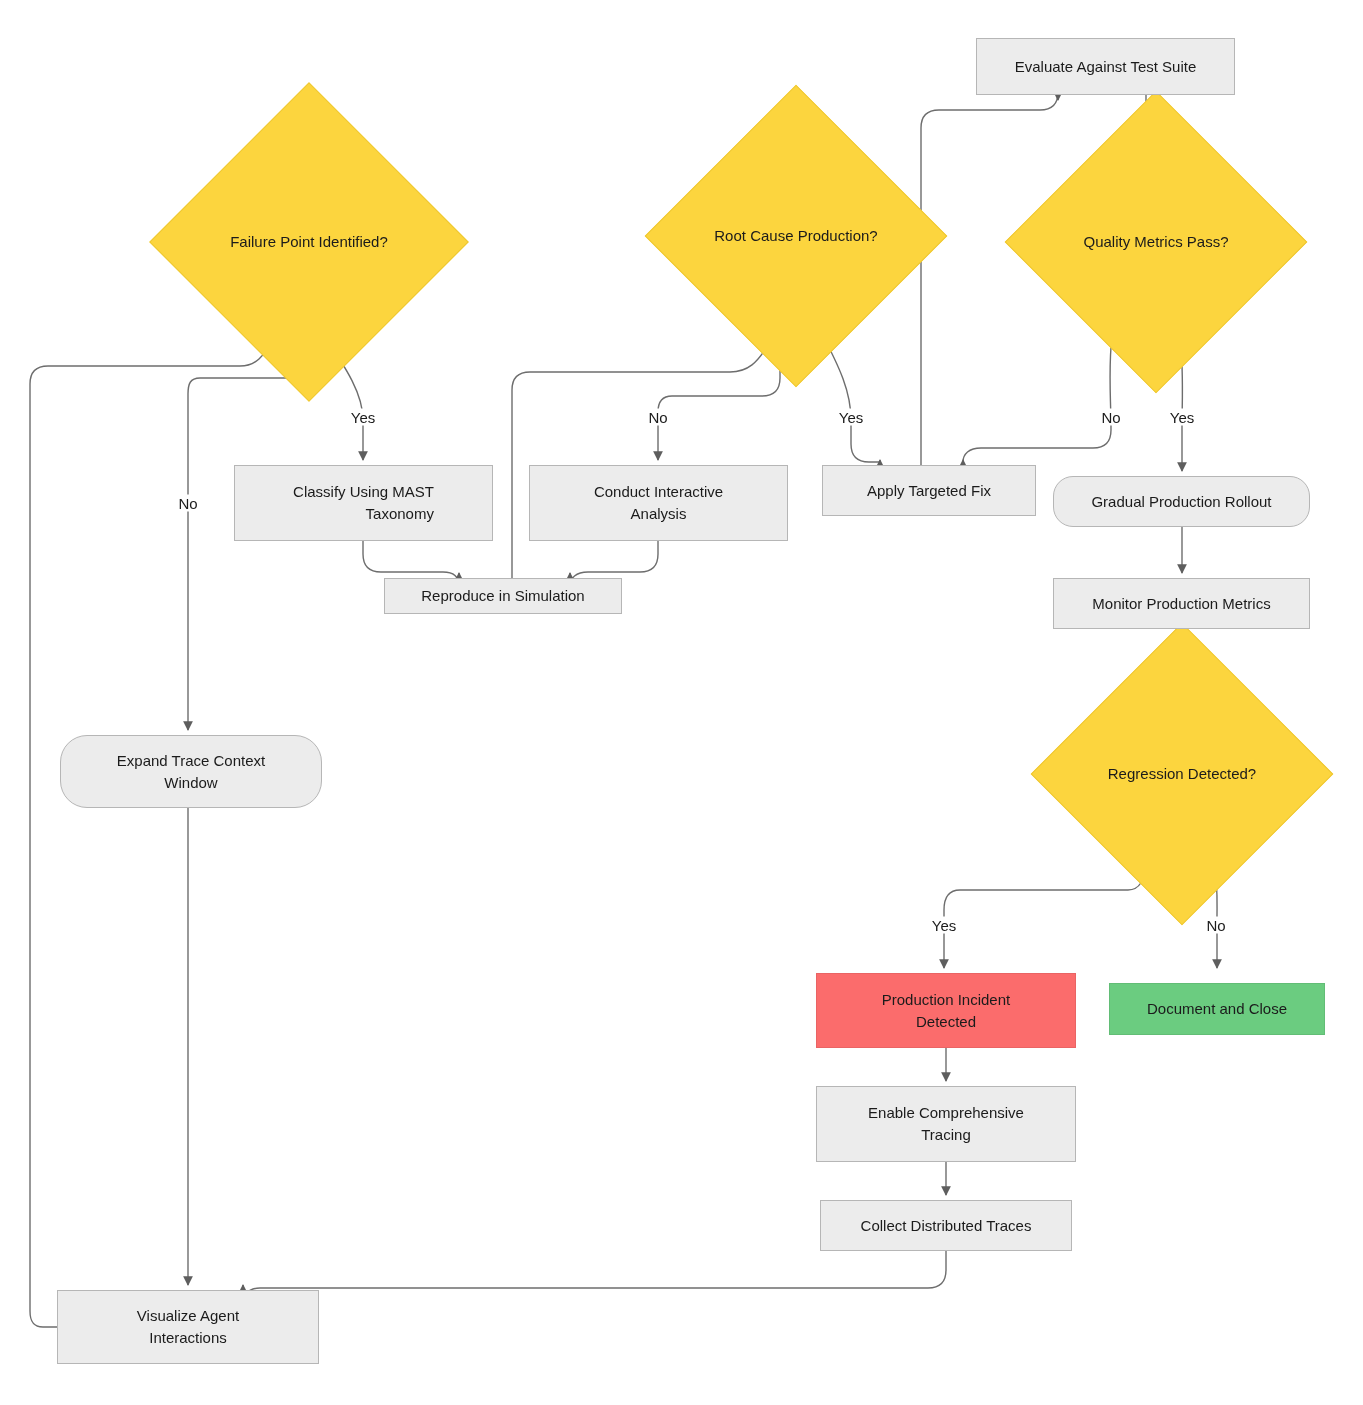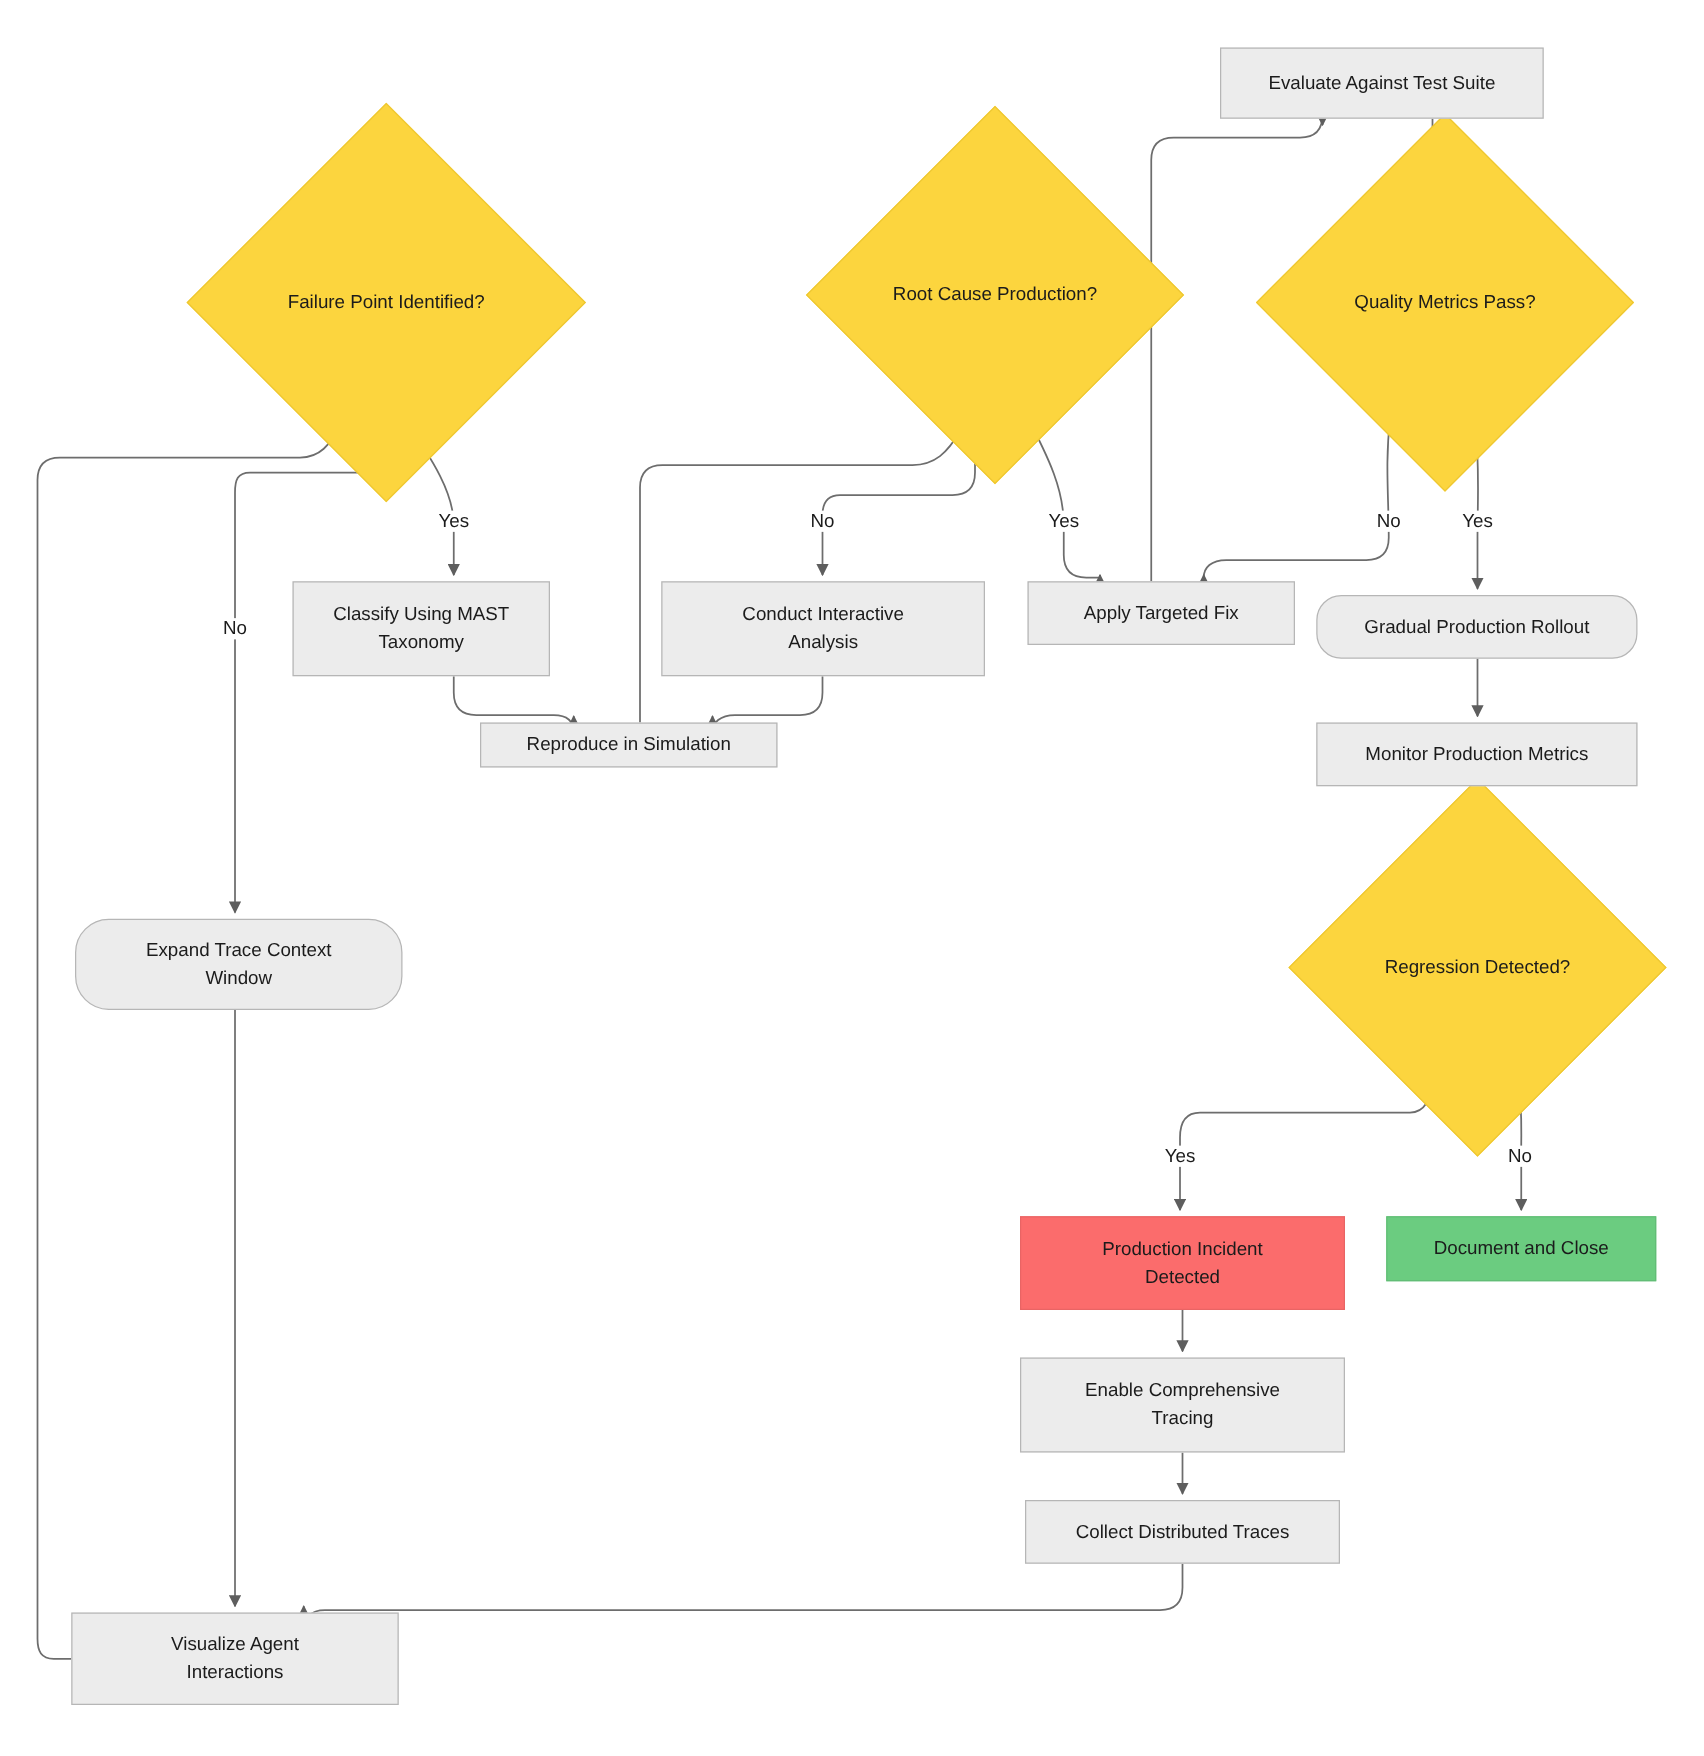--- a/index.html
+++ b/index.html
@@ -44,20 +44,21 @@
   }
   .node.danger {
     background: #fb6c6c;
     border: 1px solid #e96464;
     padding: 6px 10px;
   }
   .node.success {
     background: #6bcc80;
     border: 1px solid #62bd76;
     padding: 6px 10px;
+    margin-top: 10px;
   }
   .node.decision {
     background: transparent;
     border: none;
   }
   .node.decision .dia-shape {
     position: absolute;
     left: 0;
     top: 0;
     width: 100%;
@@ -159,21 +160,21 @@
 
   <div class="node decision" style="left:1075px; top:667px; width:214px; height:214px;">
     <div class="dia-shape"></div>
     <span class="dia-label">Regression Detected?</span>
   </div>
 
   <div class="node process" style="left:976px; top:38px; width:259px; height:57px;">
     <span class="nlabel">Evaluate Against Test Suite</span>
   </div>
 
-  <div class="node process" style="left:234px; top:465px; width:206px; height:76px;">
+  <div class="node process" style="left:234px; top:465px; width:259px; height:76px;text-align:right;">
     <span class="nlabel">Classify Using MAST
 Taxonomy</span>
   </div>
 
   <div class="node process" style="left:529px; top:465px; width:259px; height:76px;">
     <span class="nlabel">Conduct Interactive
 Analysis</span>
   </div>
 
   <div class="node process" style="left:822px; top:465px; width:214px; height:51px;">

